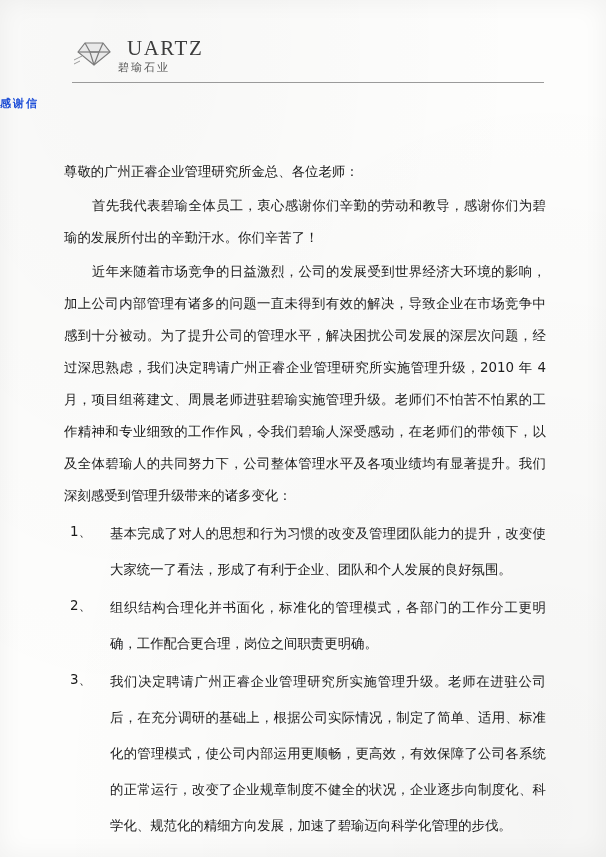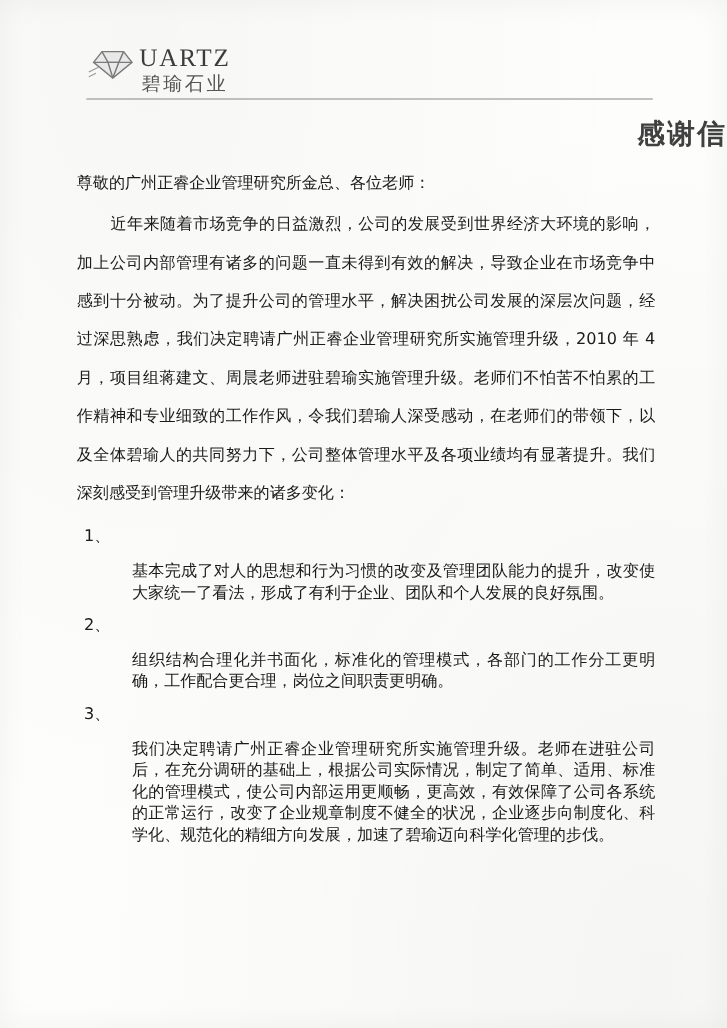--- a/index.html
+++ b/index.html
@@ -43,58 +43,58 @@
   .logo-mark {
     position: absolute;
     left: 0;
     top: 2px;
     width: 46px;
     height: 30px;
   }
   .logo-mark svg { display: block; }
   .logo-word {
     position: absolute;
-    left: 44px;
+    left: 55px;
     top: 0px;
     font-family: "Liberation Serif", "DejaVu Serif", serif;
     font-size: 21px;
     letter-spacing: 1.5px;
     color: #3c3c3c;
     font-weight: 400;
   }
   .logo-sub {
     position: absolute;
     left: 46px;
     top: 24px;
-    font-size: 16px;
+    font-size: 11px;
     letter-spacing: 2px;
     color: #555;
   }
   .rule {
     position: absolute;
     left: 72px;
     right: 62px;
     top: 82px;
     height: 1px;
     background: #9a9a9a;
   }
   .doc-title {
     position: absolute;
     top: 96px;
     left: 0;
     width: 100%;
-    text-align: right;
-    font-size: 23px;
+    text-align: left;
+    font-size: 11px;
     font-weight: bold;
     letter-spacing: 2px;
-    color: #404040;
+    color: #1d4ed8;
   }
   .body-text {
     position: absolute;
-    top: 138px;
+    top: 156px;
     left: 64px;
     width: 482px;
     font-size: 13.4px;
     line-height: 32px;
     color: #1b1b1b;
     text-align: justify;
   }
   .p {
     margin: 0 0 2px 0;
     text-indent: 0;
@@ -113,23 +113,22 @@
     margin-bottom: 2px;
   }
   .li-num {
     flex: 0 0 46px;
     padding-left: 6px;
     box-sizing: border-box;
     line-height: 32px;
   }
   .li-text {
     flex: 1 1 auto;
-    line-height: 18px;
+    line-height: 36px;
     text-align: justify;
-    margin-top: 36px;
   }
   
   .edge-shadow {
     position: absolute;
     inset: 0;
     pointer-events: none;
     box-shadow: inset 0 0 26px rgba(0,0,0,0.05);
   }
 </style>
 </head>
@@ -156,20 +155,21 @@
     <span class="logo-word">UARTZ</span>
     <span class="logo-sub">碧瑜石业</span>
   </div>
 
   <div class="rule"></div>
 
   <div class="doc-title">感谢信</div>
 
   <div class="body-text">
     <p class="p">尊敬的广州正睿企业管理研究所金总、各位老师：</p>
+    <p class="p indent">首先我代表碧瑜全体员工，衷心感谢你们辛勤的劳动和教导，感谢你们为碧瑜的发展所付出的辛勤汗水。你们辛苦了！</p>
     <p class="p indent">近年来随着市场竞争的日益激烈，公司的发展受到世界经济大环境的影响，加上公司内部管理有诸多的问题一直未得到有效的解决，导致企业在市场竞争中感到十分被动。为了提升公司的管理水平，解决困扰公司发展的深层次问题，经过深思熟虑，我们决定聘请广州正睿企业管理研究所实施管理升级，2010 年 4 月，项目组蒋建文、周晨老师进驻碧瑜实施管理升级。老师们不怕苦不怕累的工作精神和专业细致的工作作风，令我们碧瑜人深受感动，在老师们的带领下，以及全体碧瑜人的共同努力下，公司整体管理水平及各项业绩均有显著提升。我们深刻感受到管理升级带来的诸多变化：</p>
 
     <ul class="list">
       <li class="list-item">
         <span class="li-num">1、</span>
         <span class="li-text">基本完成了对人的思想和行为习惯的改变及管理团队能力的提升，改变使大家统一了看法，形成了有利于企业、团队和个人发展的良好氛围。</span>
       </li>
       <li class="list-item">
         <span class="li-num">2、</span>
         <span class="li-text">组织结构合理化并书面化，标准化的管理模式，各部门的工作分工更明确，工作配合更合理，岗位之间职责更明确。</span>

